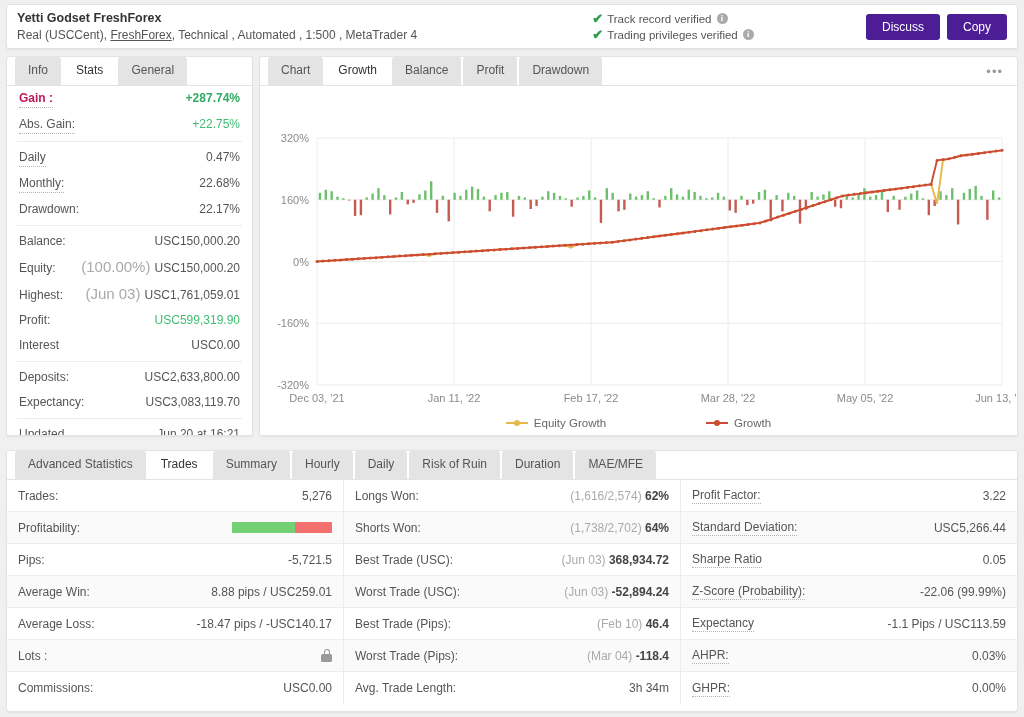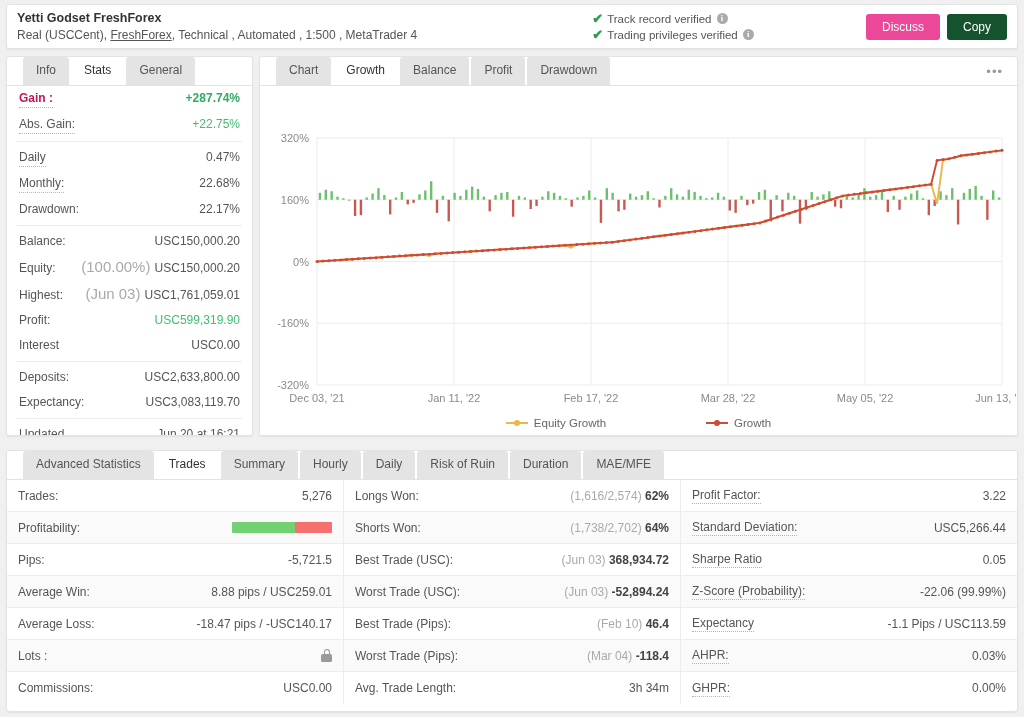--- a/index.html
+++ b/index.html
@@ -38,25 +38,25 @@
     display: inline-block; width: 11px; height: 11px; border-radius: 50%;
     background: #aaa; color: #fff; font-size: 8.5px; font-weight: bold;
     text-align: center; line-height: 11px; margin-left: 5px;
     font-family: "Liberation Serif", serif; cursor: pointer;
   }
   .hdr-btns { margin-left: auto; display: flex; gap: 7px; }
   .btn {
     border: none; border-radius: 3px; color: #fff; font-size: 12px;
     padding: 6px 16px; cursor: pointer; font-family: "Liberation Sans", sans-serif;
   }
-  .btn-discuss { background: #ec4899; }
-  .btn-copy { background: #14532d; }
+  .btn-discuss { background: #4c1d95; }
+  .btn-copy { background: #4c1d95; }
 
   
-  .tabs { display: flex; align-items: flex-end; height: 29px; padding-left: 16px; background: #fff;
+  .tabs { display: flex; align-items: flex-end; height: 29px; padding-left: 8px; background: #fff;
           border-bottom: 1px solid #e3e3e3; border-radius: 3px 3px 0 0; position: relative; }
   .tab {
     font-size: 12px; color: #555; padding: 6px 13px 7px 13px; cursor: pointer;
     background: #e4e4e4; border-radius: 3px 3px 0 0; margin-right: 2px; line-height: 15px;
   }
   .tab.active { background: #fff; color: #333; position: relative; z-index: 2; }
   .tabs-dots { margin-left: auto; padding: 4px 14px 6px 0; color: #999; letter-spacing: 1px;
                font-size: 13px; cursor: pointer; }
 
   

